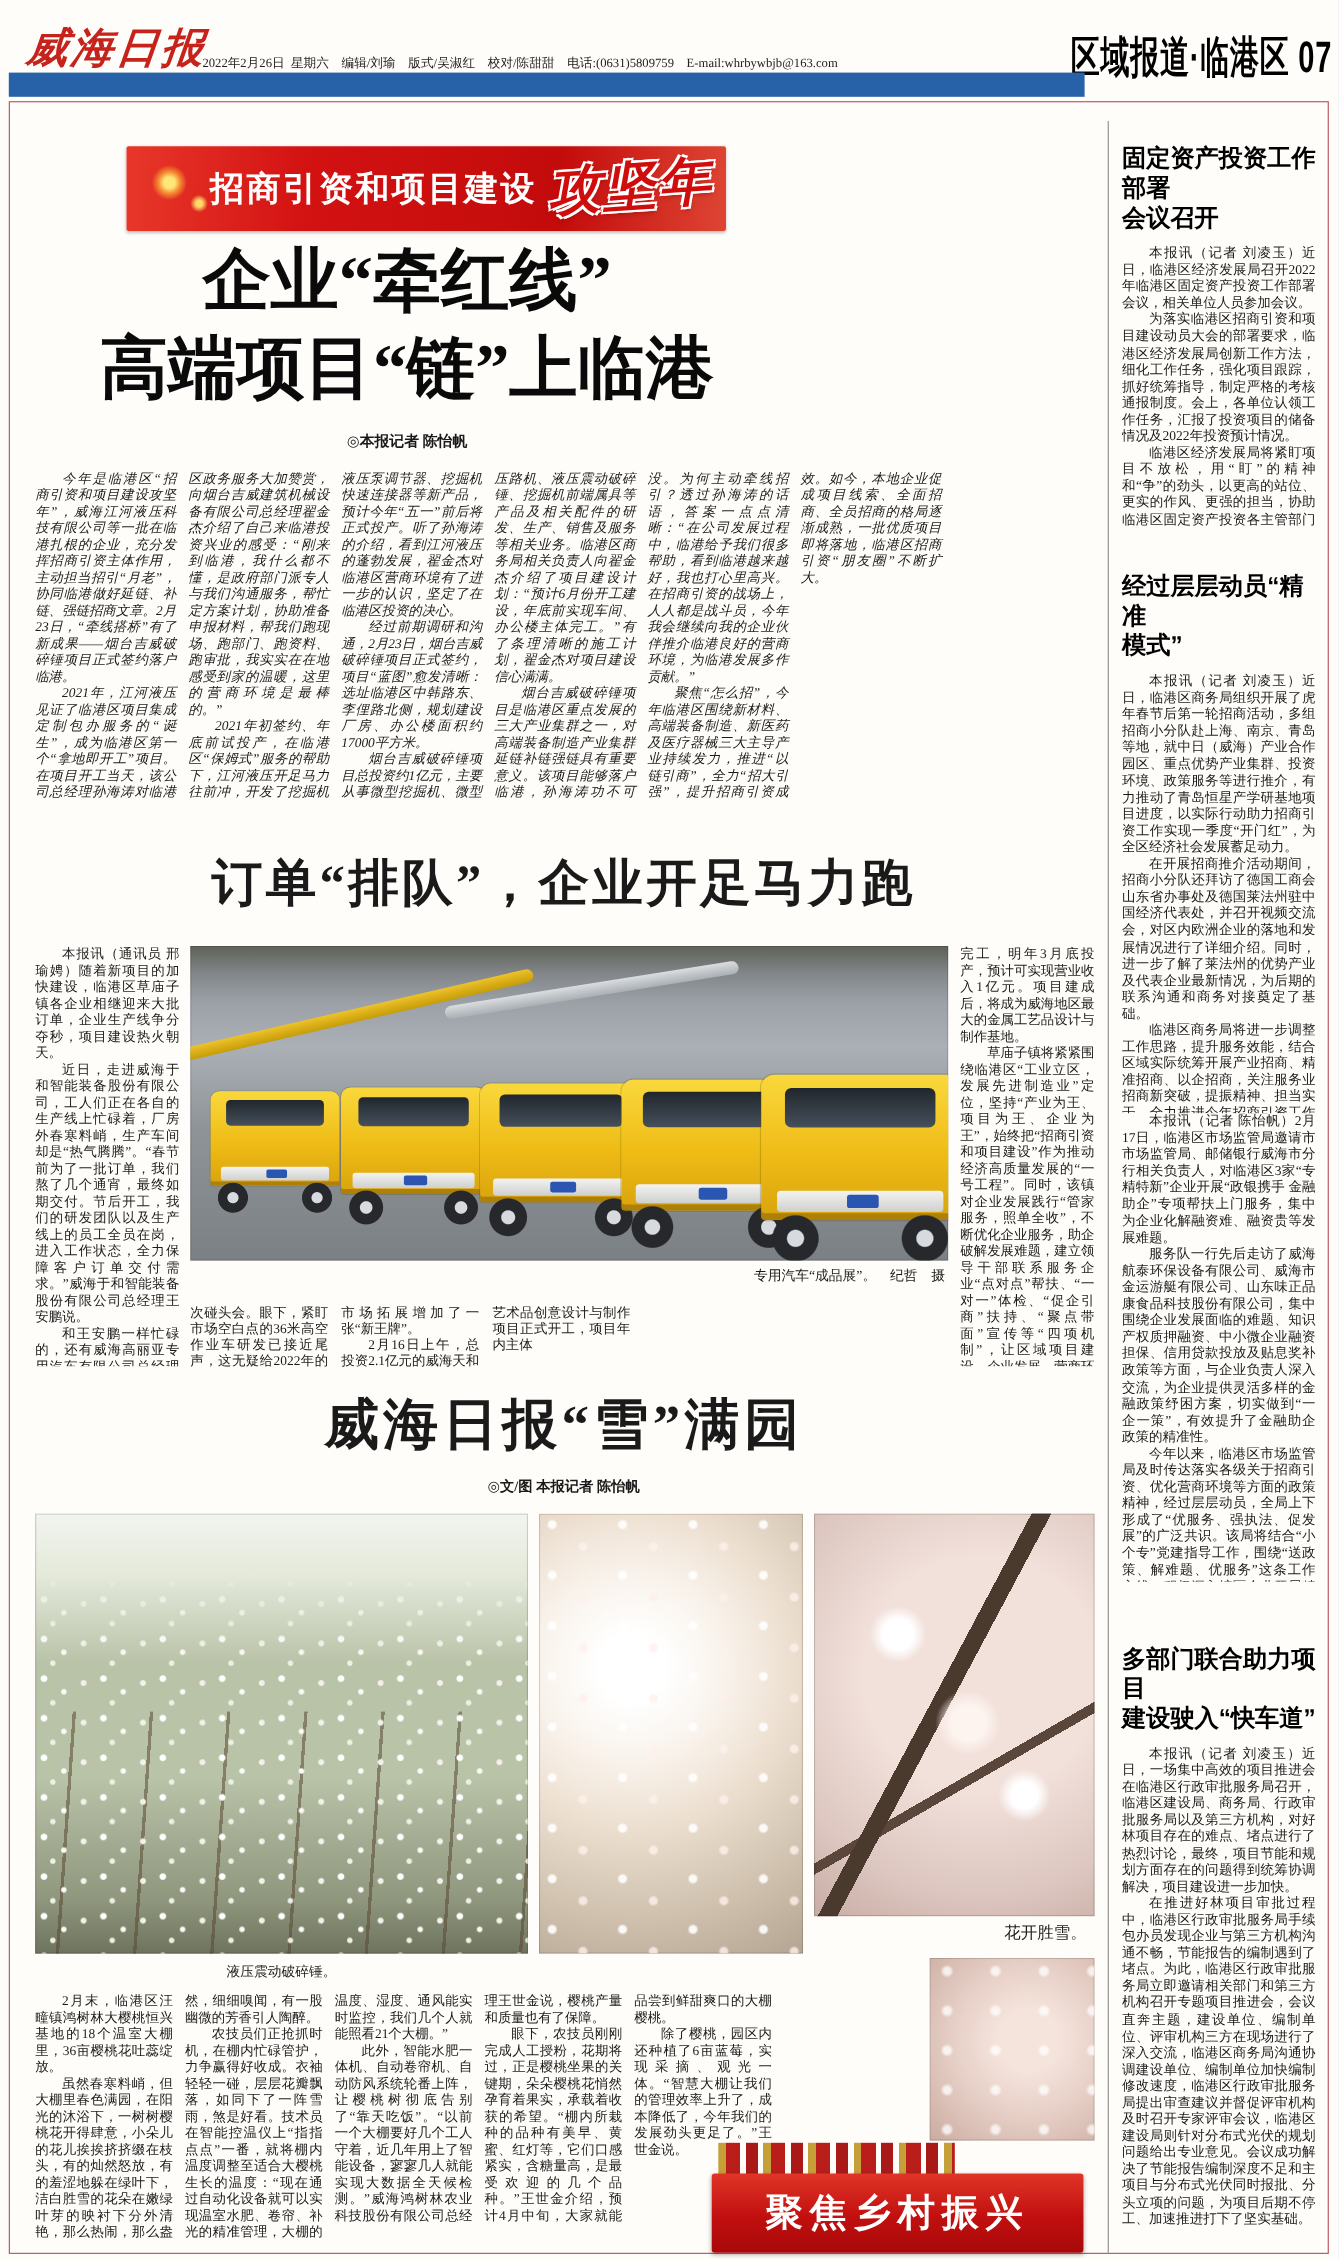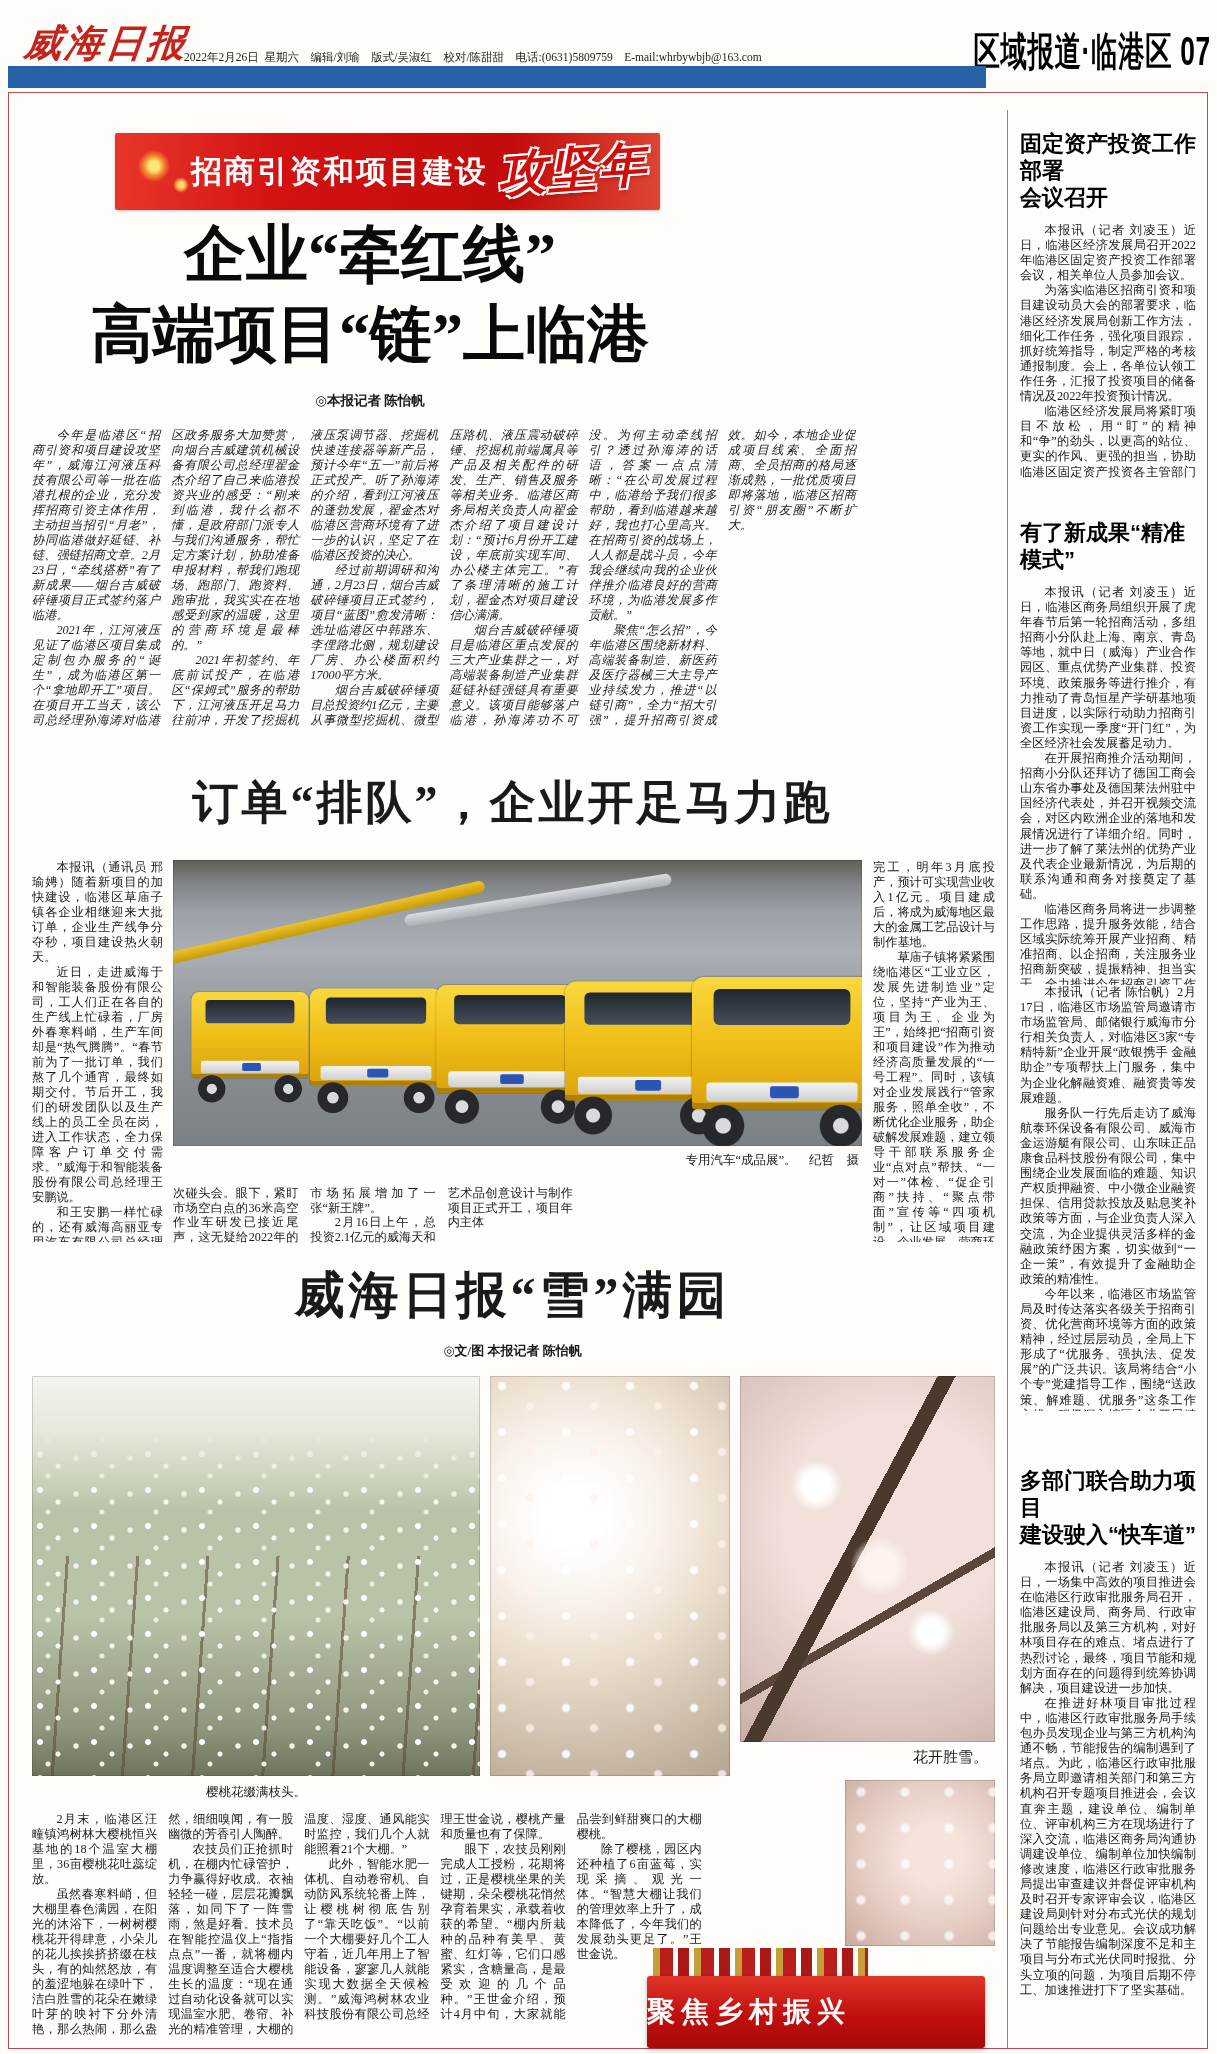--- a/index.html
+++ b/index.html
@@ -101,22 +101,22 @@
   .a3byline{left:30px;top:1342px;width:965px;text-align:center;font-size:13px;font-weight:700;}
   .capA{left:32px;top:1784px;width:448px;text-align:center;font-size:12.5px;}
   .capC{left:740px;top:1748px;width:248px;text-align:right;font-size:15px;}
   .a3body{left:32px;top:1812px;width:806px;height:236px;column-count:6;column-gap:11px;column-fill:auto;}
   
   .focus{left:647px;top:1948px;width:338px;height:100px;}
   .fb-sky{position:absolute;left:6px;top:0;width:215px;height:34px;opacity:.95;
      background:repeating-linear-gradient(90deg,#c29a2e 0 7px,#b5120f 7px 20px,rgba(0,0,0,0) 20px 25px,#a50d0b 25px 36px,rgba(0,0,0,0) 36px 41px);}
   .fb-bar{position:absolute;left:0;bottom:0;width:100%;height:72px;border-radius:3px;
      background:linear-gradient(180deg,#e03527,#c10f0f 55%,#a80909);box-shadow:0 2px 4px rgba(0,0,0,.3);}
-  .fb-text{position:absolute;left:0;bottom:0;width:100%;height:72px;line-height:72px;
-     font-size:28px;font-weight:900;color:#fff;letter-spacing:6px;font-family:"Liberation Sans",sans-serif;}
+  .fb-text{position:absolute;left:0;bottom:0;width:100%;height:72px;line-height:72px;text-align:center;
+     font-size:34px;font-weight:900;color:#fff;letter-spacing:6px;font-family:"Liberation Sans",sans-serif;}
   
   .sidebar{left:1020px;top:130px;width:176px;}
   .sb-title{margin:0 0 12px 0;font-size:22px;line-height:27px;font-weight:900;color:#000;
      font-family:"Liberation Sans",sans-serif;}
   .sb-title span{display:block;}
   .sb-body{font-size:12.3px;line-height:15.1px;text-align:justify;overflow:hidden;}
   .sb-body p{margin:0;text-indent:2em;}
   .h1b{height:256px;} .h2b{height:400px;} .h3b{height:426px;} .h4b{height:465px;}
   .mt1{margin-top:40px;} .mt2{margin-top:25px;} .mt3{margin-top:56px;}
 </style>
@@ -194,21 +194,21 @@
     <p>草庙子镇将紧紧围绕临港区“工业立区，发展先进制造业”定位，坚持“产业为王、项目为王、企业为王”，始终把“招商引资和项目建设”作为推动经济高质量发展的“一号工程”。同时，该镇对企业发展践行“管家服务，照单全收”，不断优化企业服务，助企破解发展难题，建立领导干部联系服务企业“点对点”帮扶、“一对一”体检、“促企引商”扶持、“聚点带面”宣传等“四项机制”，让区域项目建设、企业发展、营商环境优化在一项项“零跑腿”的帮办代办服务中、一个个“企业办事不出园区”的定制服务中，加速实现。</p>
   </div>
 
   <div class="abs a3title">威海日报“雪”满园</div>
   <div class="abs a3byline">◎文/图 本报记者 陈怡帆</div>
 
   <div class="abs photo photoA"></div>
   <div class="abs photo photoB"></div>
   <div class="abs photo photoC"></div>
   <div class="abs photo photoD"></div>
-  <div class="abs capA">樱桃花缀满枝头。</div>
+  <div class="abs capA">液压震动破碎锤。</div>
   <div class="abs capC">花开胜雪。</div>
 
   <div class="abs body-text a3body">
     <p>2月末，临港区汪疃镇鸿树林大樱桃恒兴基地的18个温室大棚里，36亩樱桃花吐蕊绽放。</p>
     <p>虽然春寒料峭，但大棚里春色满园，在阳光的沐浴下，一树树樱桃花开得肆意，小朵儿的花儿挨挨挤挤缀在枝头，有的灿然怒放，有的羞涩地躲在绿叶下，洁白胜雪的花朵在嫩绿叶芽的映衬下分外清艳，那么热闹，那么盎然，细细嗅闻，有一股幽微的芳香引人陶醉。</p>
     <p>农技员们正抢抓时机，在棚内忙碌管护，力争赢得好收成。衣袖轻轻一碰，层层花瓣飘落，如同下了一阵雪雨，煞是好看。技术员在智能控温仪上“指指点点”一番，就将棚内温度调整至适合大樱桃生长的温度：“现在通过自动化设备就可以实现温室水肥、卷帘、补光的精准管理，大棚的温度、湿度、通风能实时监控，我们几个人就能照看21个大棚。”</p>
     <p>此外，智能水肥一体机、自动卷帘机、自动防风系统轮番上阵，让樱桃树彻底告别了“靠天吃饭”。“以前一个大棚要好几个工人守着，近几年用上了智能设备，寥寥几人就能实现大数据全天候检测。”威海鸿树林农业科技股份有限公司总经理王世金说，樱桃产量和质量也有了保障。</p>
     <p>眼下，农技员刚刚完成人工授粉，花期将过，正是樱桃坐果的关键期，朵朵樱桃花悄然孕育着果实，承载着收获的希望。“棚内所栽种的品种有美早、黄蜜、红灯等，它们口感紧实，含糖量高，是最受欢迎的几个品种。”王世金介绍，预计4月中旬，大家就能品尝到鲜甜爽口的大棚樱桃。</p>
     <p>除了樱桃，园区内还种植了6亩蓝莓，实现采摘、观光一体。“智慧大棚让我们的管理效率上升了，成本降低了，今年我们的发展劲头更足了。”王世金说。</p>
   </div>
@@ -224,21 +224,21 @@
       <span>固定资产投资工作部署</span>
         <span>会议召开</span>
     </h3>
     <div class="sb-body h1b">
       <p>本报讯（记者 刘凌玉）近日，临港区经济发展局召开2022年临港区固定资产投资工作部署会议，相关单位人员参加会议。</p>
       <p>为落实临港区招商引资和项目建设动员大会的部署要求，临港区经济发展局创新工作方法，细化工作任务，强化项目跟踪，抓好统筹指导，制定严格的考核通报制度。会上，各单位认领工作任务，汇报了投资项目的储备情况及2022年投资预计情况。</p>
       <p>临港区经济发展局将紧盯项目不放松，用“盯”的精神和“争”的劲头，以更高的站位、更实的作风、更强的担当，协助临港区固定资产投资各主管部门完成全年工作目标。</p>
     </div>
 
     <h3 class="sb-title mt1">
-      <span>有了新成果“精准</span>
+      <span>经过层层动员“精准</span>
         <span>模式”</span>
     </h3>
     <div class="sb-body h2b">
       <p>本报讯（记者 刘凌玉）近日，临港区商务局组织开展了虎年春节后第一轮招商活动，多组招商小分队赴上海、南京、青岛等地，就中日（威海）产业合作园区、重点优势产业集群、投资环境、政策服务等进行推介，有力推动了青岛恒星产学研基地项目进度，以实际行动助力招商引资工作实现一季度“开门红”，为全区经济社会发展蓄足动力。</p>
       <p>在开展招商推介活动期间，招商小分队还拜访了德国工商会山东省办事处及德国莱法州驻中国经济代表处，并召开视频交流会，对区内欧洲企业的落地和发展情况进行了详细介绍。同时，进一步了解了莱法州的优势产业及代表企业最新情况，为后期的联系沟通和商务对接奠定了基础。</p>
       <p>临港区商务局将进一步调整工作思路，提升服务效能，结合区域实际统筹开展产业招商、精准招商、以企招商，关注服务业招商新突破，提振精神、担当实干，全力推进今年招商引资工作再拓展、再突破、再提升，为经济高质量发展注入新活力。</p>
     </div>
 
     <div class="sb-body h3b">
       <p>本报讯（记者 陈怡帆）2月17日，临港区市场监管局邀请市市场监管局、邮储银行威海市分行相关负责人，对临港区3家“专精特新”企业开展“政银携手 金融助企”专项帮扶上门服务，集中为企业化解融资难、融资贵等发展难题。</p>

